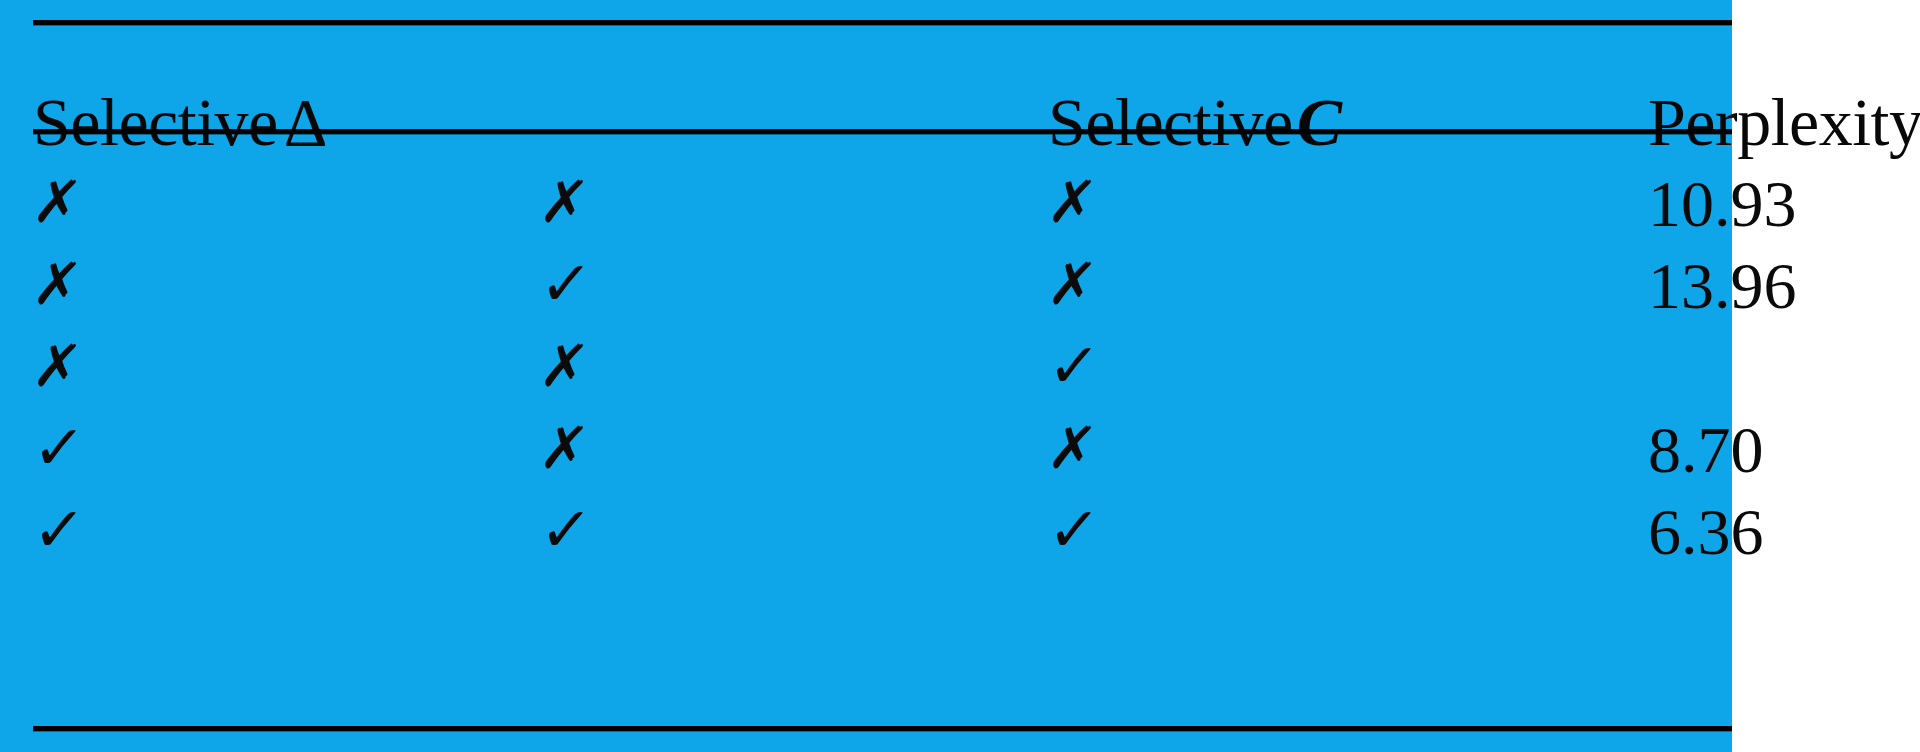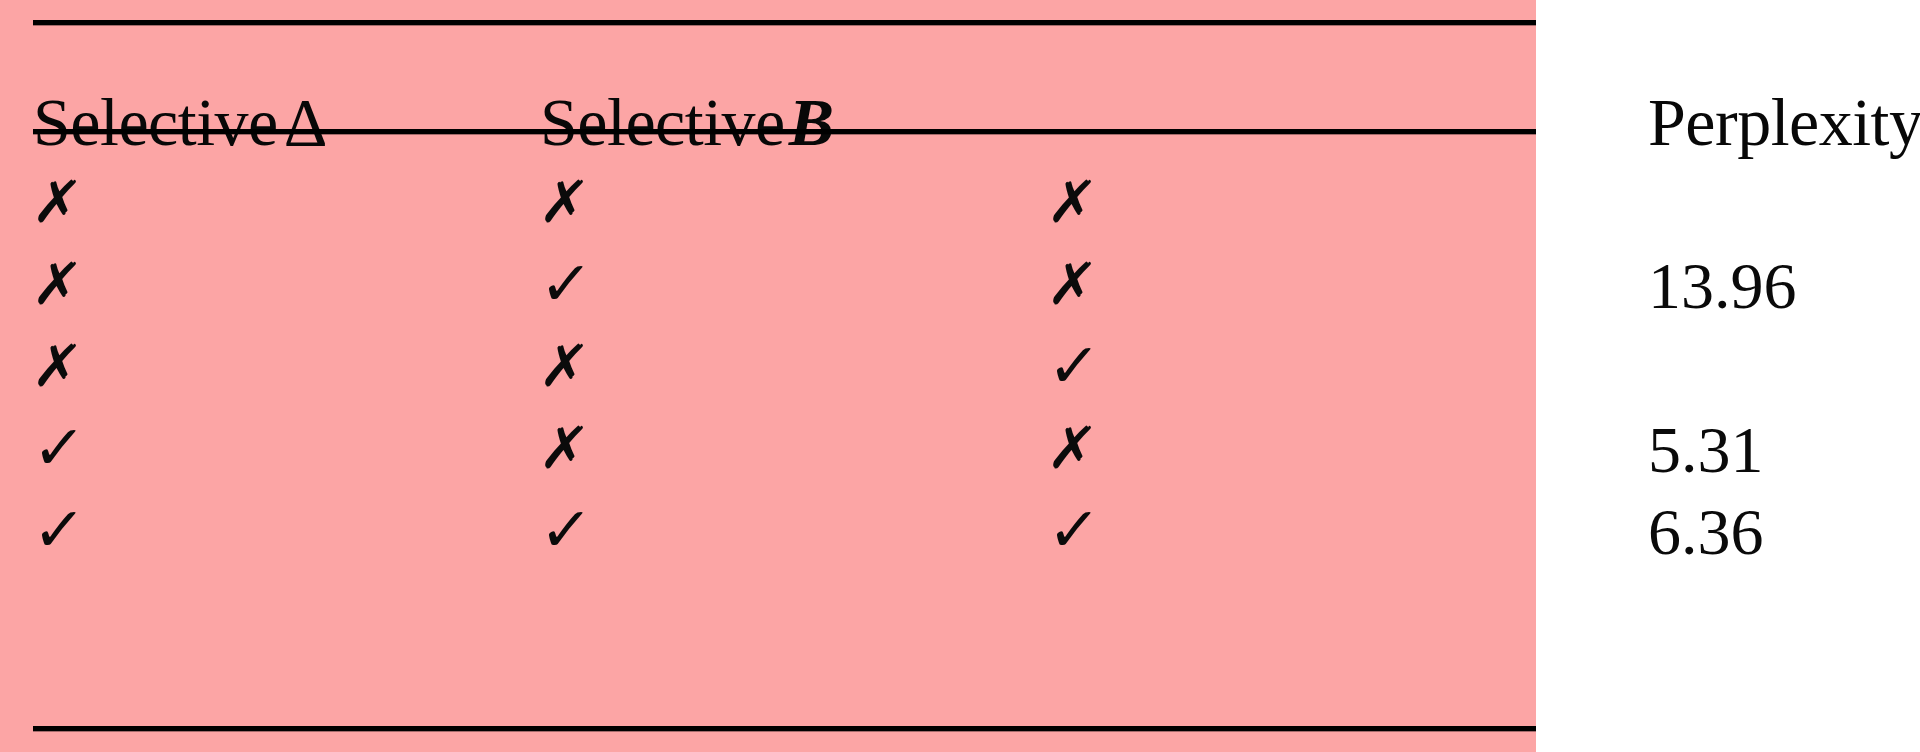--- a/index.html
+++ b/index.html
@@ -14,23 +14,23 @@
     overflow: hidden;
     font-family: "Liberation Serif", "DejaVu Serif", serif;
     color: #0a0a0a;
     -webkit-font-smoothing: antialiased;
   }
 
   #table-figure {
     position: absolute;
     left: 0;
     top: 0;
-    width: 1536px;
+    width: 1732px;
     height: 752px;
-    background: #fca5a5;
+    background: #0ea5e9;
   }
 
   
   .rule {
     position: absolute;
     left: 33px;
     right: 0px;
     background: #000000;
   }
   .rule-top    { top: 20px;  height: 5px; }
@@ -134,52 +134,53 @@
 </style>
 </head>
 <body>
 
 <div id="table-figure">
 
   <div class="rule rule-top"></div>
 
   <div class="header-row">
     <div class="cell head-cell col-0"><span class="sym">Selective</span><span class="sym-delta">Δ</span></div>
-    <div class="cell head-cell col-1"><span class="sym">Selective</span><span class="sym-italic">B</span></div>
+    <div class="cell head-cell col-2"><span class="sym">Selective</span><span class="sym-italic">C</span></div>
     <div class="cell head-cell col-3">Perplexity</div>
   </div>
 
   <div class="rule rule-mid"></div>
 
   <div class="body-rows">
 
     <div class="row row-0">
       <div class="cell mark cross col-0">✗</div>
       <div class="cell mark cross col-1">✗</div>
       <div class="cell mark cross col-2">✗</div>
+      <div class="cell value col-3">10.93</div>
     </div>
 
     <div class="row row-1">
       <div class="cell mark cross col-0">✗</div>
       <div class="cell mark check col-1">✓</div>
       <div class="cell mark cross col-2">✗</div>
       <div class="cell value col-3">13.96</div>
     </div>
 
     <div class="row row-2">
       <div class="cell mark cross col-0">✗</div>
       <div class="cell mark cross col-1">✗</div>
       <div class="cell mark check col-2">✓</div>
     </div>
 
     <div class="row row-3">
       <div class="cell mark check col-0">✓</div>
       <div class="cell mark cross col-1">✗</div>
       <div class="cell mark cross col-2">✗</div>
-      <div class="cell value col-3">5.31</div>
+      <div class="cell value col-3">8.70</div>
     </div>
 
     <div class="row row-4">
       <div class="cell mark check col-0">✓</div>
       <div class="cell mark check col-1">✓</div>
       <div class="cell mark check col-2">✓</div>
       <div class="cell value col-3">6.36</div>
     </div>
 
   </div>

